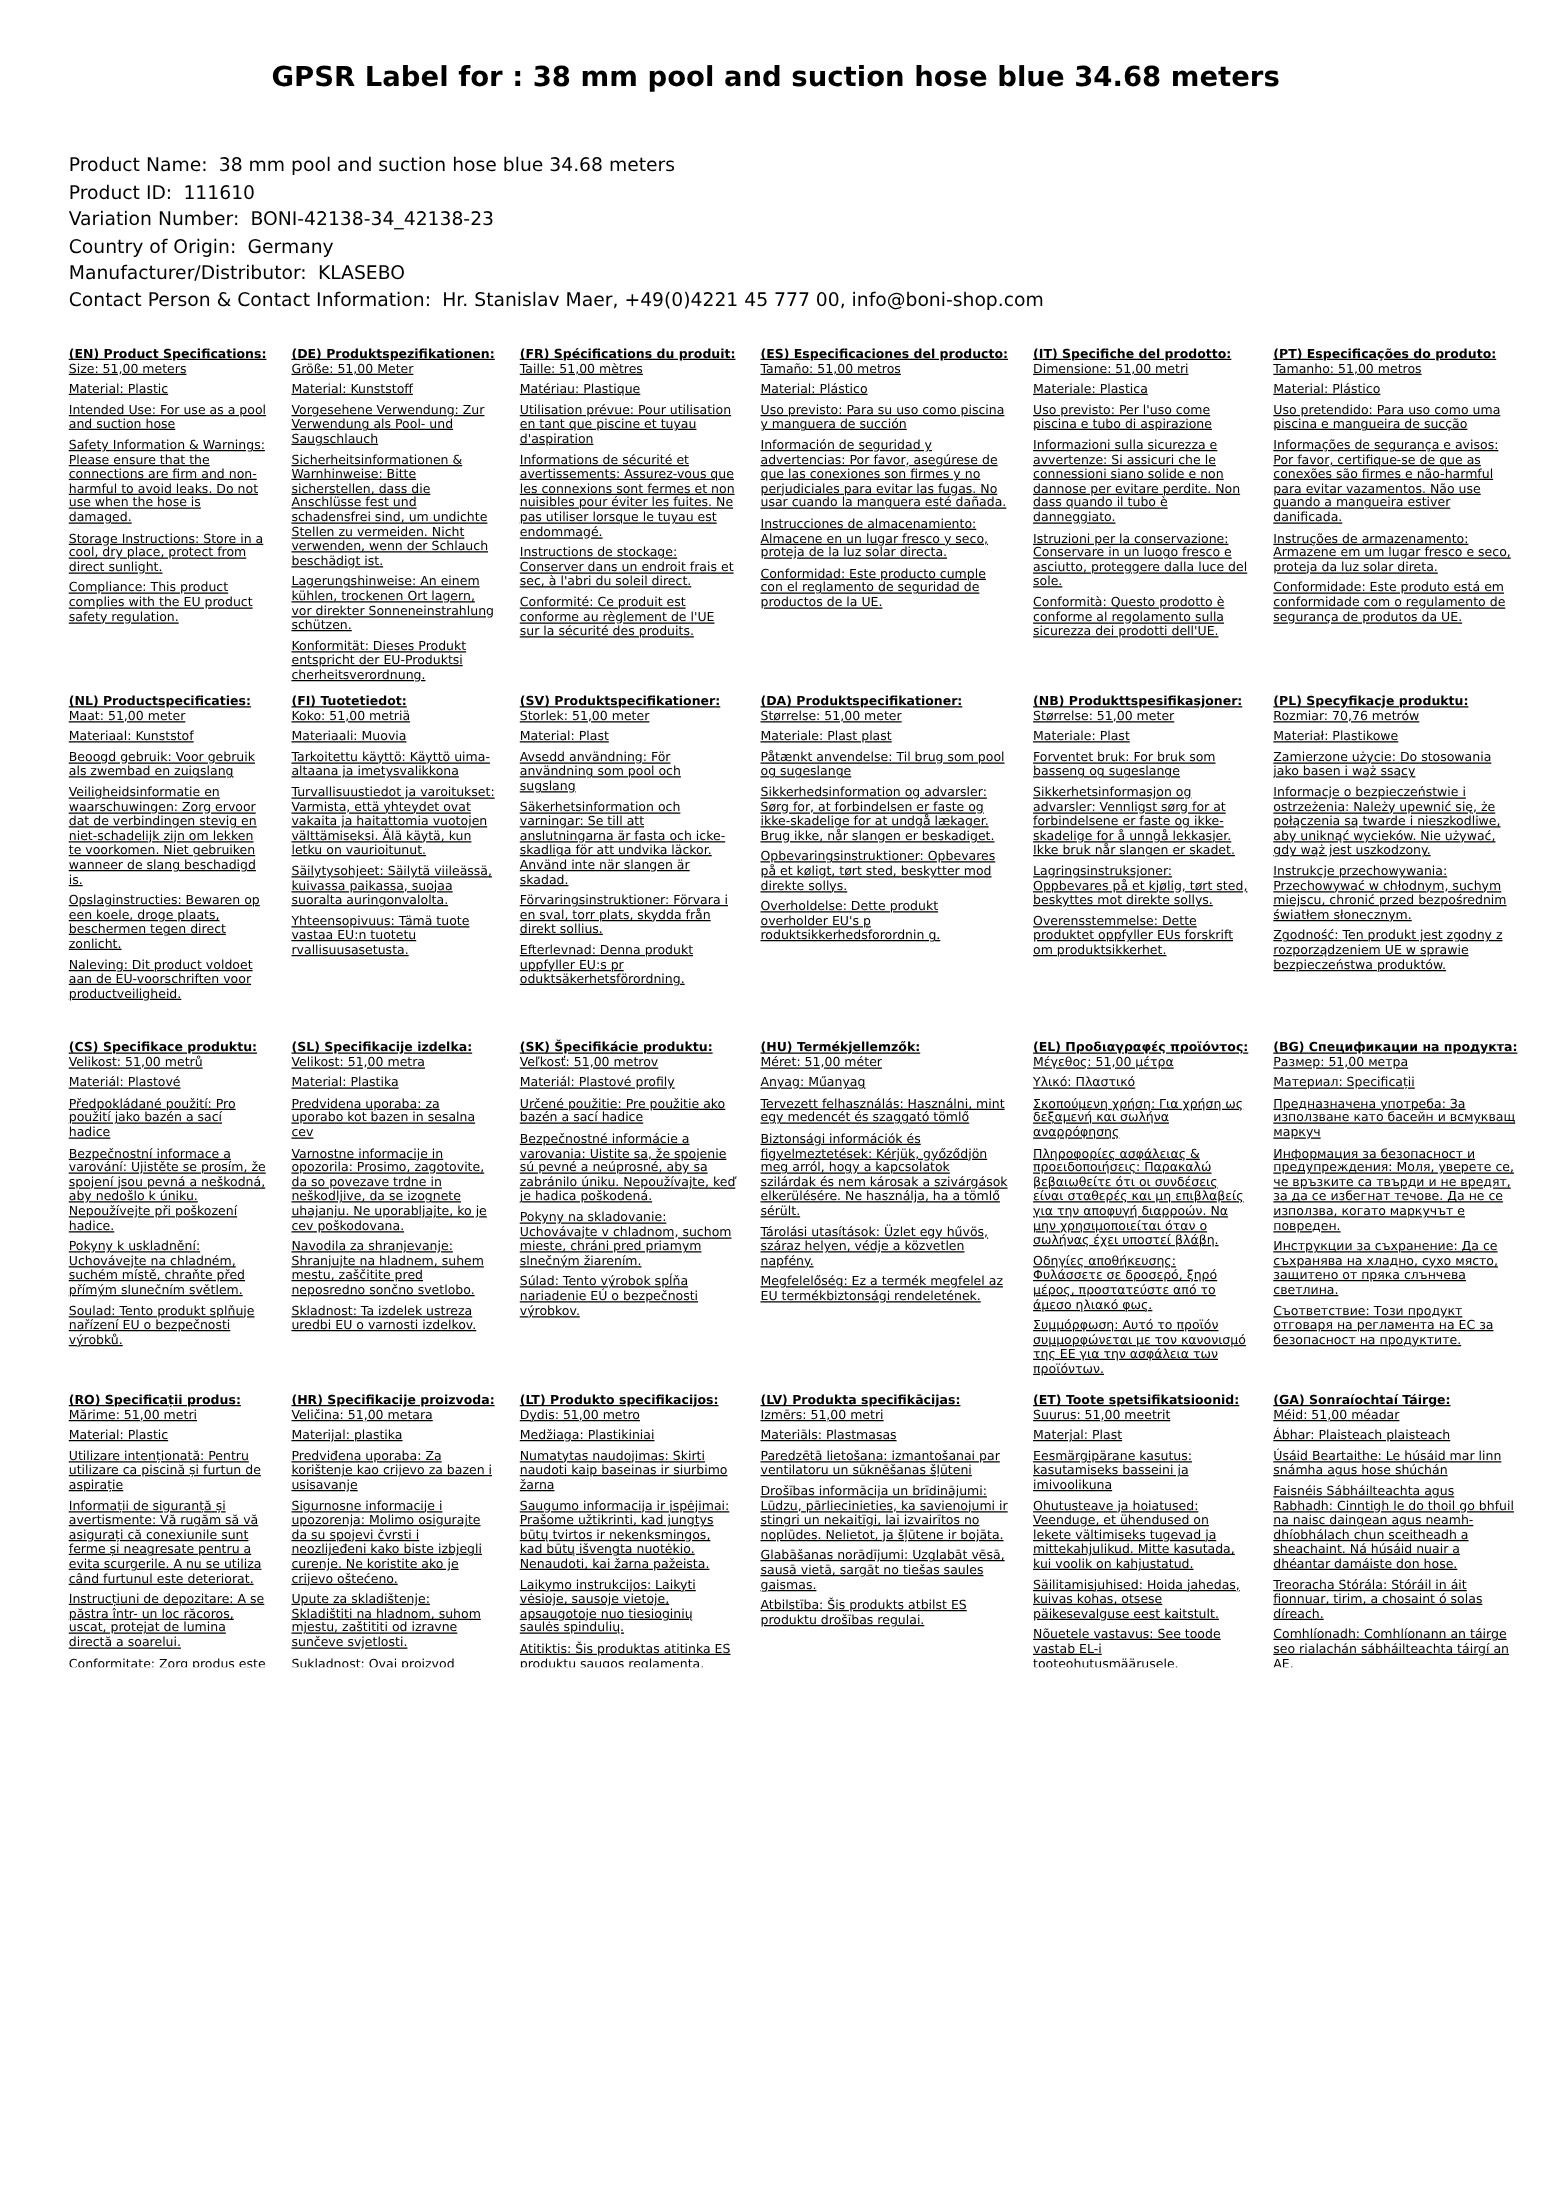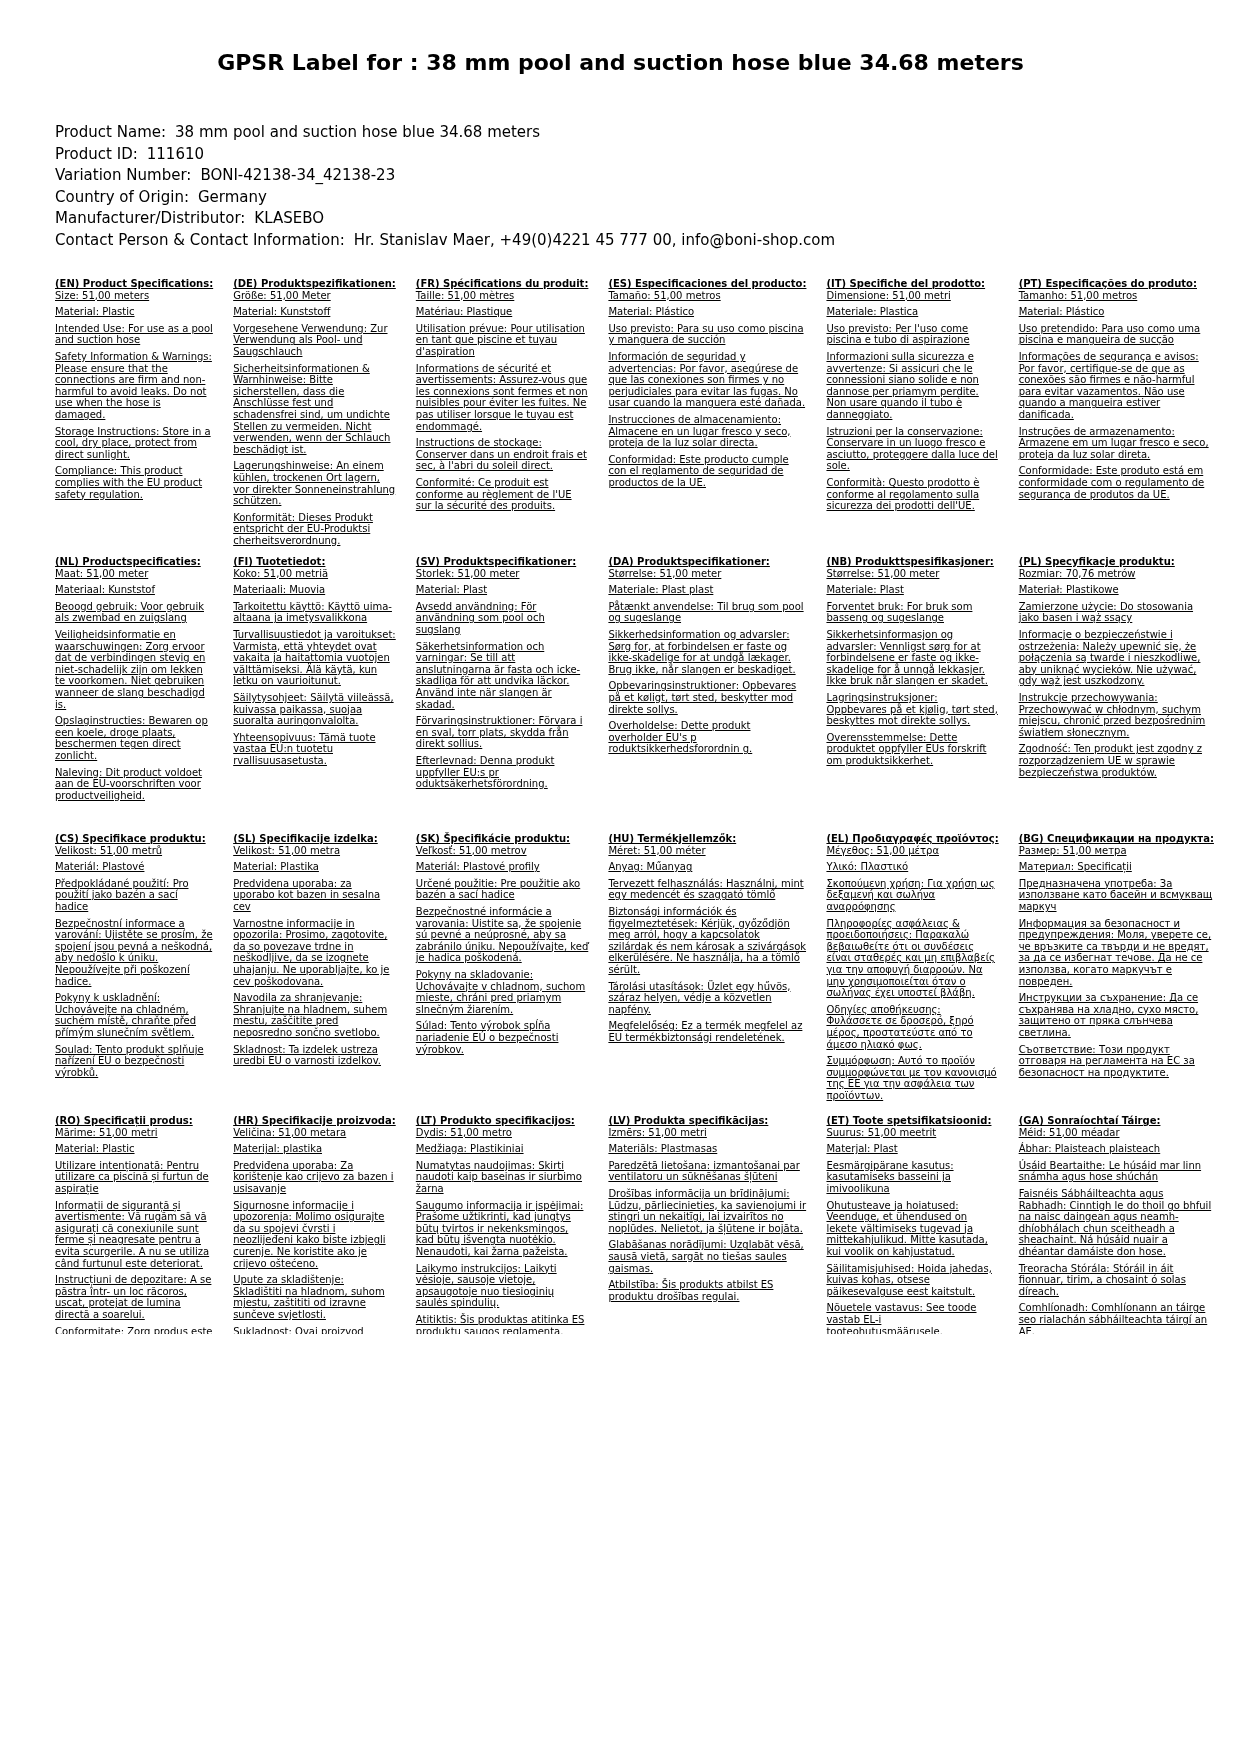--- a/index.html
+++ b/index.html
@@ -111,21 +111,21 @@
           <p>Conformidad: Este producto cumple con el reglamento de seguridad de productos de la UE.</p>
         </div>
   </div>
 
   <div class="block">
     <h3 class="lb-header">(IT) Specifiche del prodotto:</h3>
     <div class="lb-body">
           <p>Dimensione: 51,00 metri</p>
           <p>Materiale: Plastica</p>
           <p>Uso previsto: Per l'uso come piscina e tubo di aspirazione</p>
-          <p>Informazioni sulla sicurezza e avvertenze: Si assicuri che le connessioni siano solide e non dannose per priamym perdite. Non usare quando il tubo è danneggiato.</p>
+          <p>Informazioni sulla sicurezza e avvertenze: Si assicuri che le connessioni siano solide e non dannose per evitare perdite. Non dass quando il tubo è danneggiato.</p>
           <p>Istruzioni per la conservazione: Conservare in un luogo fresco e asciutto, proteggere dalla luce del sole.</p>
           <p>Conformità: Questo prodotto è conforme al regolamento sulla sicurezza dei prodotti dell'UE.</p>
         </div>
   </div>
 
   <div class="block">
     <h3 class="lb-header">(PT) Especificações do produto:</h3>
     <div class="lb-body">
           <p>Tamanho: 51,00 metros</p>
           <p>Material: Plástico</p>

